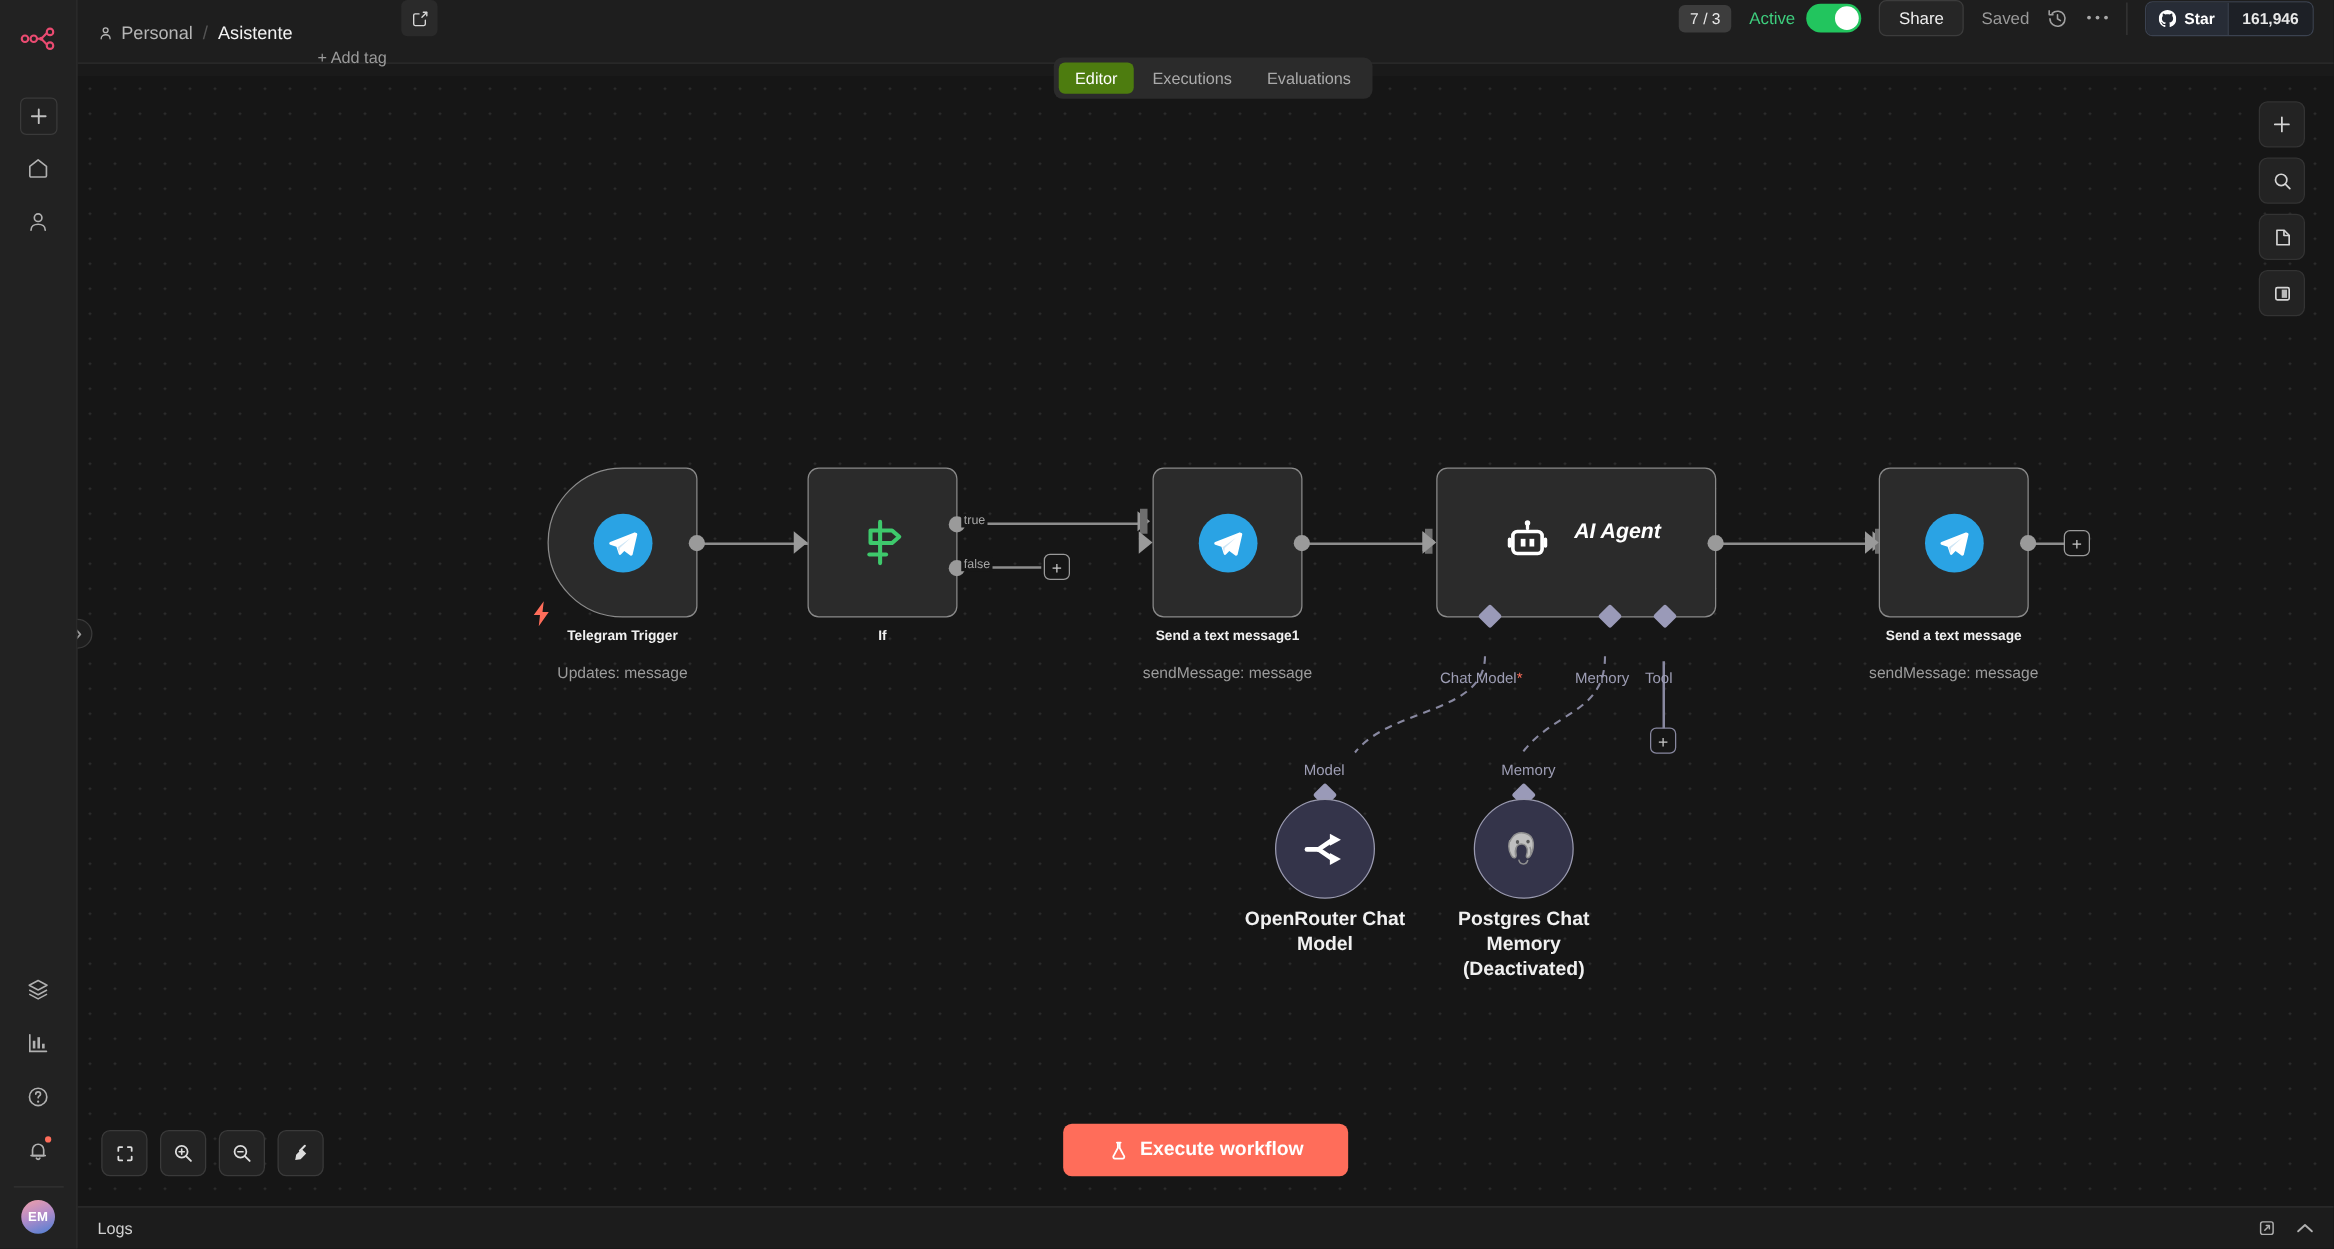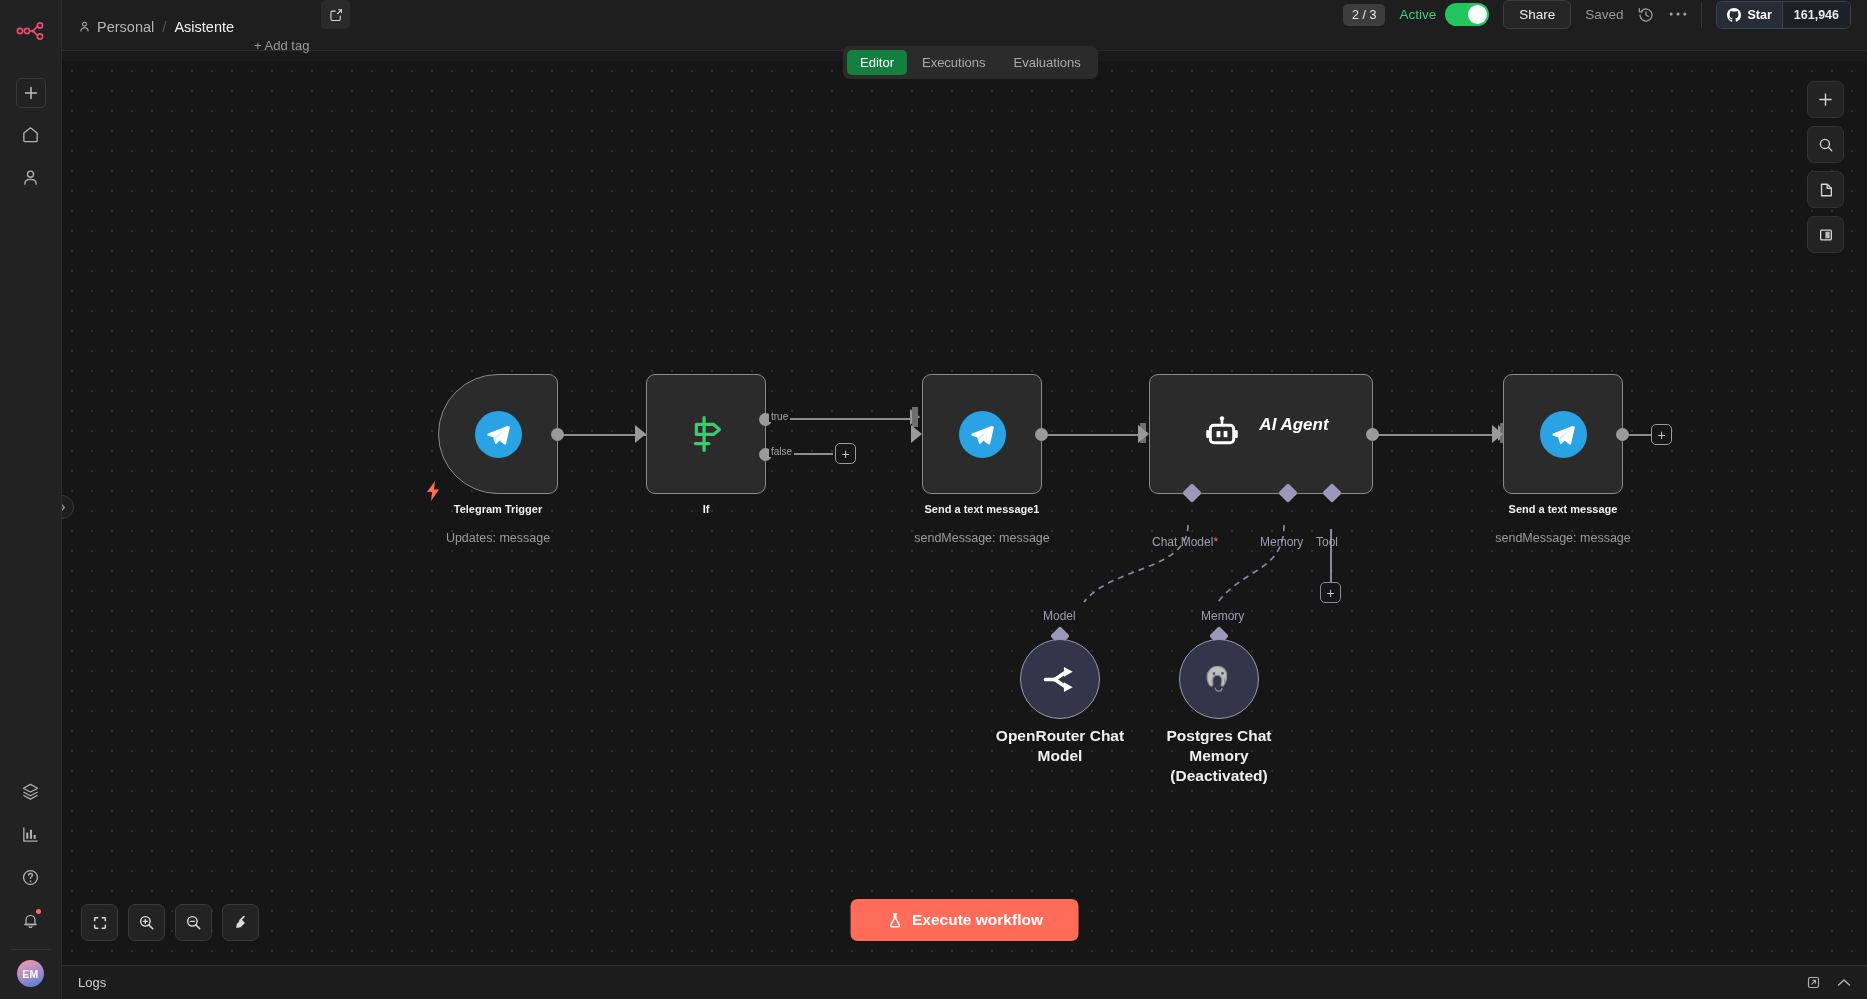--- a/index.html
+++ b/index.html
@@ -101,21 +101,21 @@
     border-left: 1px solid #3b4250;
   }
 
   
   .tabs {
     position: absolute; left: 843px; top: 46px;
     background: #2b2b2b; border-radius: 7px; padding: 4px;
     display: flex; gap: 2px; z-index: 26;
   }
   .tab { font-size: 13px; color: #aaa; padding: 5px 13px; border-radius: 5px; cursor: pointer; }
-  .tab.active { background: #15803d; color: #fff; }
+  .tab.active { background: #4d7c0f; color: #fff; }
 
   
   .canvas {
     position: absolute; left: 62px; top: 61px; right: 0; bottom: 0;
     background-color: #161616;
     background-image: radial-gradient(circle, #2e2e2e 1px, transparent 1px);
     background-size: 20px 20px;
     overflow: hidden;
   }
   .collapse-handle {
@@ -315,21 +315,21 @@
 
     <div class="hdr-icon-btn">
       <svg width="14" height="14" viewBox="0 0 18 18">
         <path d="M14.5 10.5v4a1.5 1.5 0 0 1-1.5 1.5H4a1.5 1.5 0 0 1-1.5-1.5V5.5A1.5 1.5 0 0 1 4 4h4" fill="none" stroke="currentColor" stroke-width="1.4" stroke-linecap="round"></path>
         <path d="M11 7.4 15.8 2.5" stroke="currentColor" stroke-width="1.4" stroke-linecap="round"></path>
         <path d="M12.4 2.3h3.6v3.6" fill="none" stroke="currentColor" stroke-width="1.4" stroke-linecap="round" stroke-linejoin="round"></path>
       </svg>
     </div>
 
     <div class="hdr-right">
-      <div class="page-count">2 / 3</div>
+      <div class="page-count">7 / 3</div>
       <div class="active-wrap">
         <span class="active-label">Active</span>
         <div class="toggle">
             <div class="knob"></div>
           </div>
       </div>
       <button class="share-btn">Share</button>
       <span class="saved-txt">Saved</span>
       <span class="hist-icon">
         <svg width="18" height="18" viewBox="0 0 20 20">

